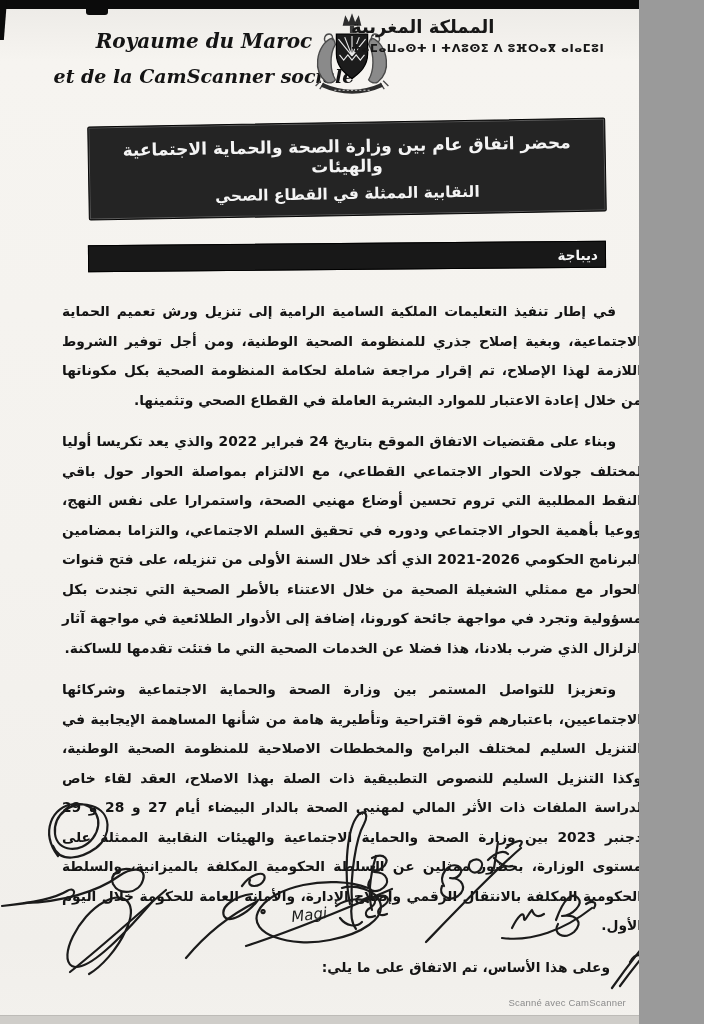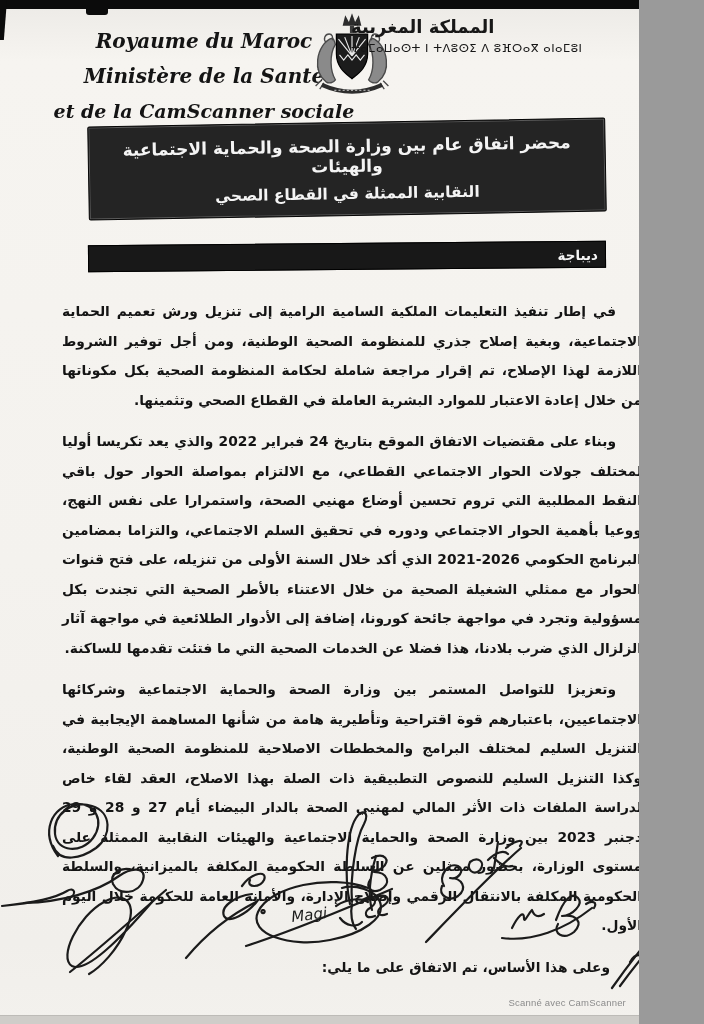--- a/index.html
+++ b/index.html
@@ -16,21 +16,21 @@
 
   
   .hdr-left{position:absolute;left:52px;top:24px;width:304px;text-align:center;
     font-family:"DejaVu Serif",serif;font-style:italic;font-weight:700;line-height:35px;font-size:20px;color:#141414;}
   .hdr-left .l3{font-size:19px;}
   .emblem{position:absolute;left:300px;top:8px;width:104px;height:104px;}
   .hdr-right{position:absolute;right:6px;top:16px;width:282px;text-align:left;direction:rtl;color:#171717;}
   .hdr-right .ar1{font-size:18px;font-weight:700;}
   .hdr-right .tf1{font-size:13px;letter-spacing:1.5px;margin-top:3px;font-weight:700;}
   .hdr-right .ar2{font-size:14.5px;font-weight:700;margin-top:4px;}
-  .hdr-right .tf2{font-size:11.5px;letter-spacing:.5px;margin-top:4px;font-weight:400;}
+  .hdr-right .tf2{font-size:11.5px;letter-spacing:.5px;margin-top:4px;font-weight:700;}
 
   
   .banner{
     position:absolute;left:88px;top:122px;width:516px;height:92px;
     background:#242424;border:1px solid #050505;border-radius:2px;
     transform:rotate(-1deg);box-shadow:0 0 0 1px #5a5a5a inset;
     display:flex;flex-direction:column;align-items:center;justify-content:center;gap:9px;
     direction:rtl;color:#f4f4f4;text-align:center;
   }
   .banner .b1{font-size:17px;font-weight:700;}
@@ -63,21 +63,20 @@
 <body>
 
 <div class="page">
 
   <div class="scan-top-bar"></div>
   <div class="scan-top-tab"></div>
   <div class="scan-left-edge"></div>
 
   <div class="hdr-left">
     <div class="l1">Royaume du Maroc</div>
-    <div class="l2">Ministère de la Santé</div>
     <div class="l3">et de la CamScanner sociale</div>
   </div>
 
   <div class="emblem">
     <svg viewBox="0 0 100 100" width="104" height="104" aria-hidden="true">
 
       <path d="M41 17 L43.5 7 L47 13.5 L50 5 L53 13.5 L56.5 7 L59 17 Z" fill="#2c2c2c"></path>
       <rect x="48" y="17" width="4" height="7" fill="#3a3a3a"></rect>
 
       <path d="M31 29 c-7 2 -13 11 -14 21 c-1 9 2 16 8 21 c3 2 7 1 9 -2 c-5 -8 -6 -24 0 -34 c-1 -3 -1 -5 -3 -6 z" fill="#8a8a8a" stroke="#4a4a4a" stroke-width="1.3"></path>

